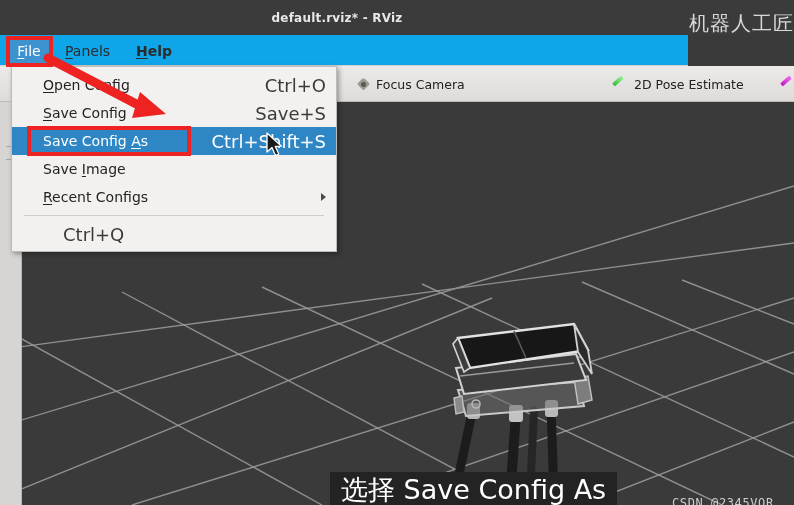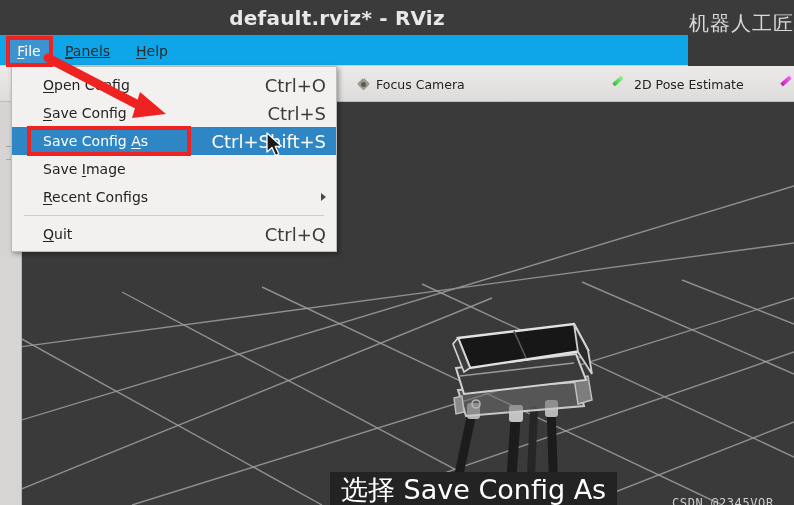--- a/index.html
+++ b/index.html
@@ -11,21 +11,21 @@
   #root{position:absolute;inset:0;width:794px;height:505px;overflow:hidden;}
 
   
   .titlebar{
     position:absolute;left:0;top:0;width:794px;height:35px;
     background:#3b3b3b;
   }
   .title-text{
     position:absolute;left:0;top:0;width:794px;height:35px;
     display:flex;align-items:center;justify-content:center;
-    color:#e8e8e8;font-size:20px;font-weight:bold;
+    color:#e8e8e8;font-size:12px;font-weight:bold;
     letter-spacing:.2px;
     padding-right:120px;box-sizing:border-box;
   }
   .cn-watermark{
     position:absolute;right:0px;top:10px;
     color:#d8d8d8;font-size:20px;letter-spacing:1px;
     font-family:"DejaVu Sans","Liberation Sans",sans-serif;
     white-space:nowrap;
   }
 
@@ -38,22 +38,22 @@
   }
   .menu-item{
     position:absolute;top:3px;height:25px;
     display:flex;align-items:center;justify-content:center;
     padding:0 8px;font-size:14px;color:#2b2b2b;
     box-sizing:border-box;
   }
   .menu-item.active{background:#3d93cf;color:#ffffff;}
   .menu-item u{text-decoration:underline;text-underline-offset:2px;}
   #mi-file{left:9px;width:40px;}
-  #mi-panels{left:57px;text-decoration:underline;}
-  #mi-help{left:128px;}
+  #mi-panels{left:57px;}
+  #mi-help{left:128px;font-weight:bold;}
 
   
   .toolbar{
     position:absolute;left:0;top:66px;width:794px;height:36px;
     background:linear-gradient(#eceae8,#dedcda);
     border-bottom:1px solid #bdbbb9;
     box-sizing:border-box;
     padding-left:8px;
   }
   .tb-btn{
@@ -289,42 +289,41 @@
 
   <div class="dropdown">
 
     <div class="dd-item">
       <span class="dd-label"><u>O</u>pen Config</span>
       <span class="dd-shortcut">Ctrl+O</span>
     </div>
 
     <div class="dd-item">
       <span class="dd-label"><u>S</u>ave Config</span>
-      <span class="dd-shortcut">Ctrl+S</span>
+      <span class="dd-shortcut">Save+S</span>
     </div>
 
     <div class="dd-item sel">
       <span class="dd-label">Save Config <u>A</u>s</span>
       <span class="dd-shortcut">Ctrl+Shift+S</span>
     </div>
 
     <div class="dd-item">
       <span class="dd-label">Save <u>I</u>mage</span>
     </div>
 
     <div class="dd-item">
       <span class="dd-label"><u>R</u>ecent Configs</span>
       <span class="dd-sub"></span>
     </div>
 
     <div class="dd-sep"></div>
 
 
     <div class="dd-item">
-      <span class="dd-label"><u>Q</u>uit</span>
       <span class="dd-shortcut">Ctrl+Q</span>
     </div>
   </div>
 
   <div class="redbox" id="rb-file"></div>
   <div class="redbox" id="rb-save-as"></div>
 
   <svg class="arrow-svg" viewBox="0 0 130 80">
     <line x1="8" y1="6" x2="104" y2="56" stroke="#ef2222" stroke-width="9" stroke-linecap="round"></line>
     <polygon points="100,40 126,62 92,66" fill="#ef2222"></polygon>

